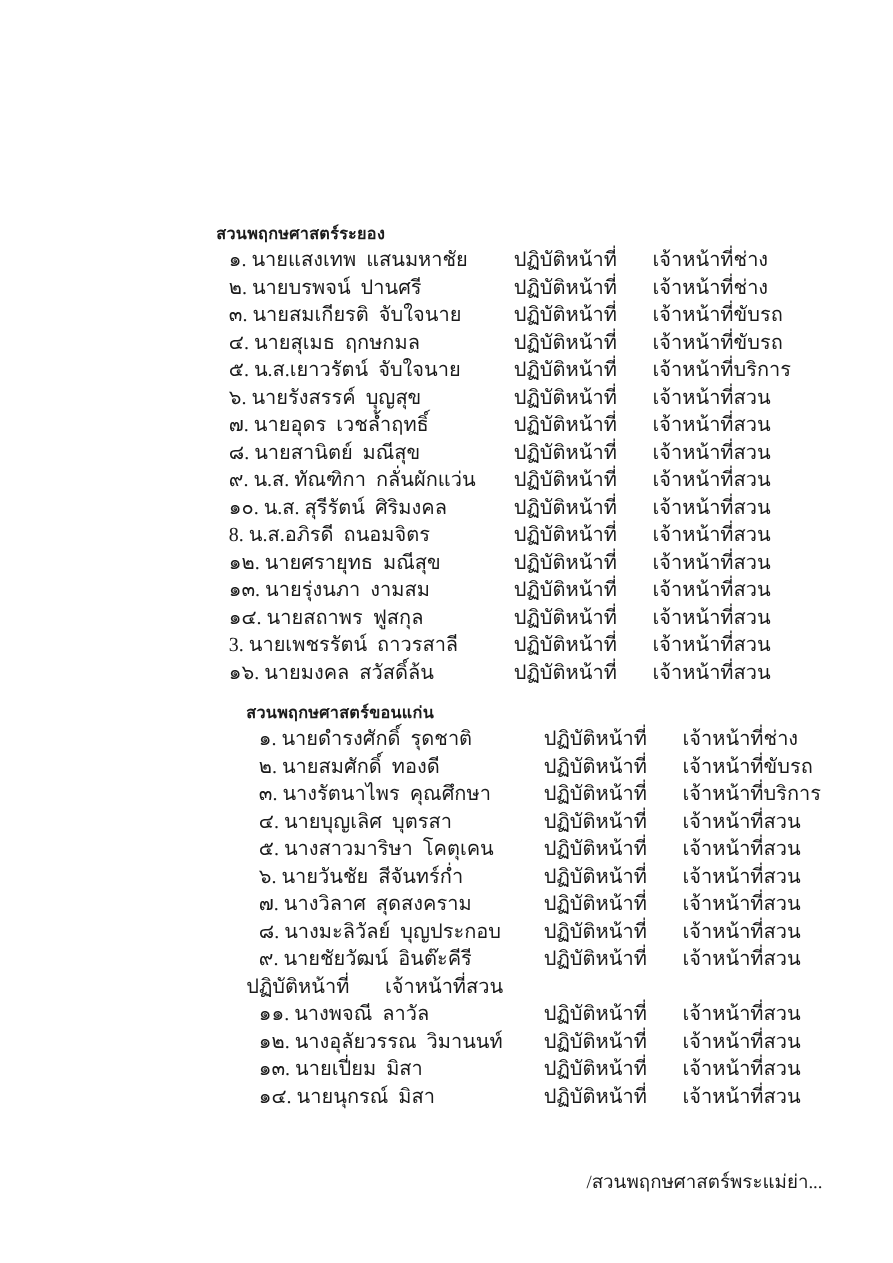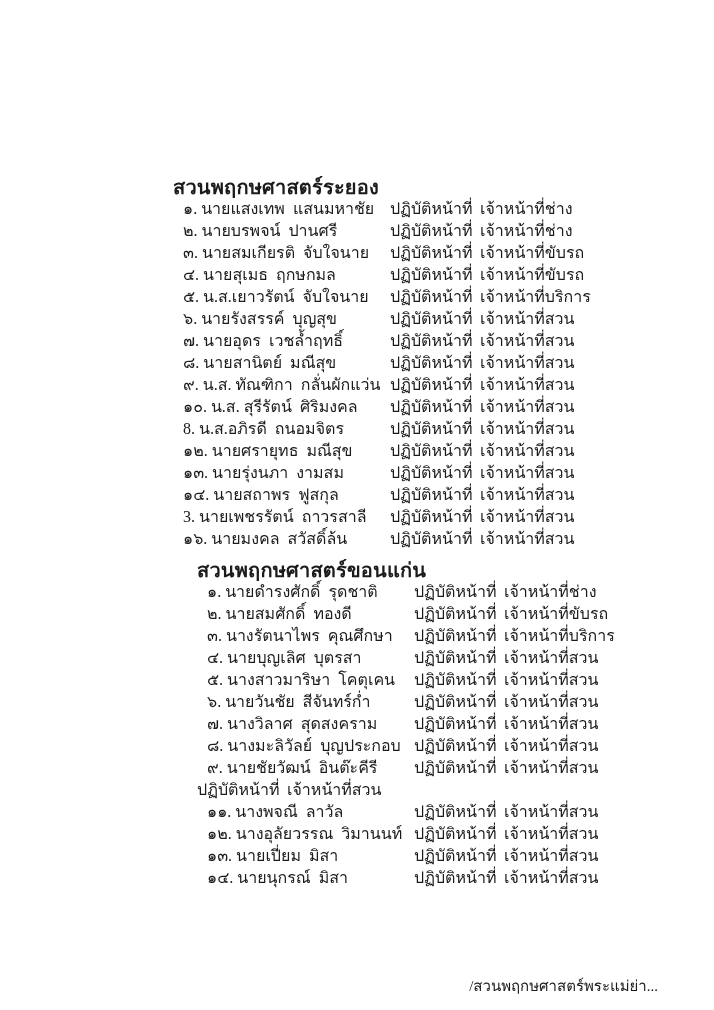--- a/index.html
+++ b/index.html
@@ -19,40 +19,41 @@
   .content {
     position: absolute;
     left: 173px;
     top: 176px;
     width: 500px;
   }
   .section { margin: 0; }
   .section + .section { margin-top: 9px; margin-left: 24px; }
   .section-title {
     margin: 0;
-    font-size: 20px;
+    font-size: 13px;
     font-weight: 700;
     line-height: 22px;
     letter-spacing: 0.2px;
     white-space: pre;
   }
   .row {
     display: flex;
     height: 22px;
     line-height: 22px;
     font-size: 16px;
     white-space: pre;
+    gap: 21px;
   }
   .cell { display: block; overflow: visible; }
   .cell.name { width: 217px; padding-left: 10px; box-sizing: border-box; }
   .cell.duty { width: 90px; }
   .cell.position { flex: 1; }
   .footer-note {
     position: absolute;
-    top: 976px;
+    top: 936px;
     right: 56px;
     font-size: 15px;
     line-height: 20px;
     white-space: pre;
     text-align: center;
   }
 </style>
 </head>
 <body>
 

